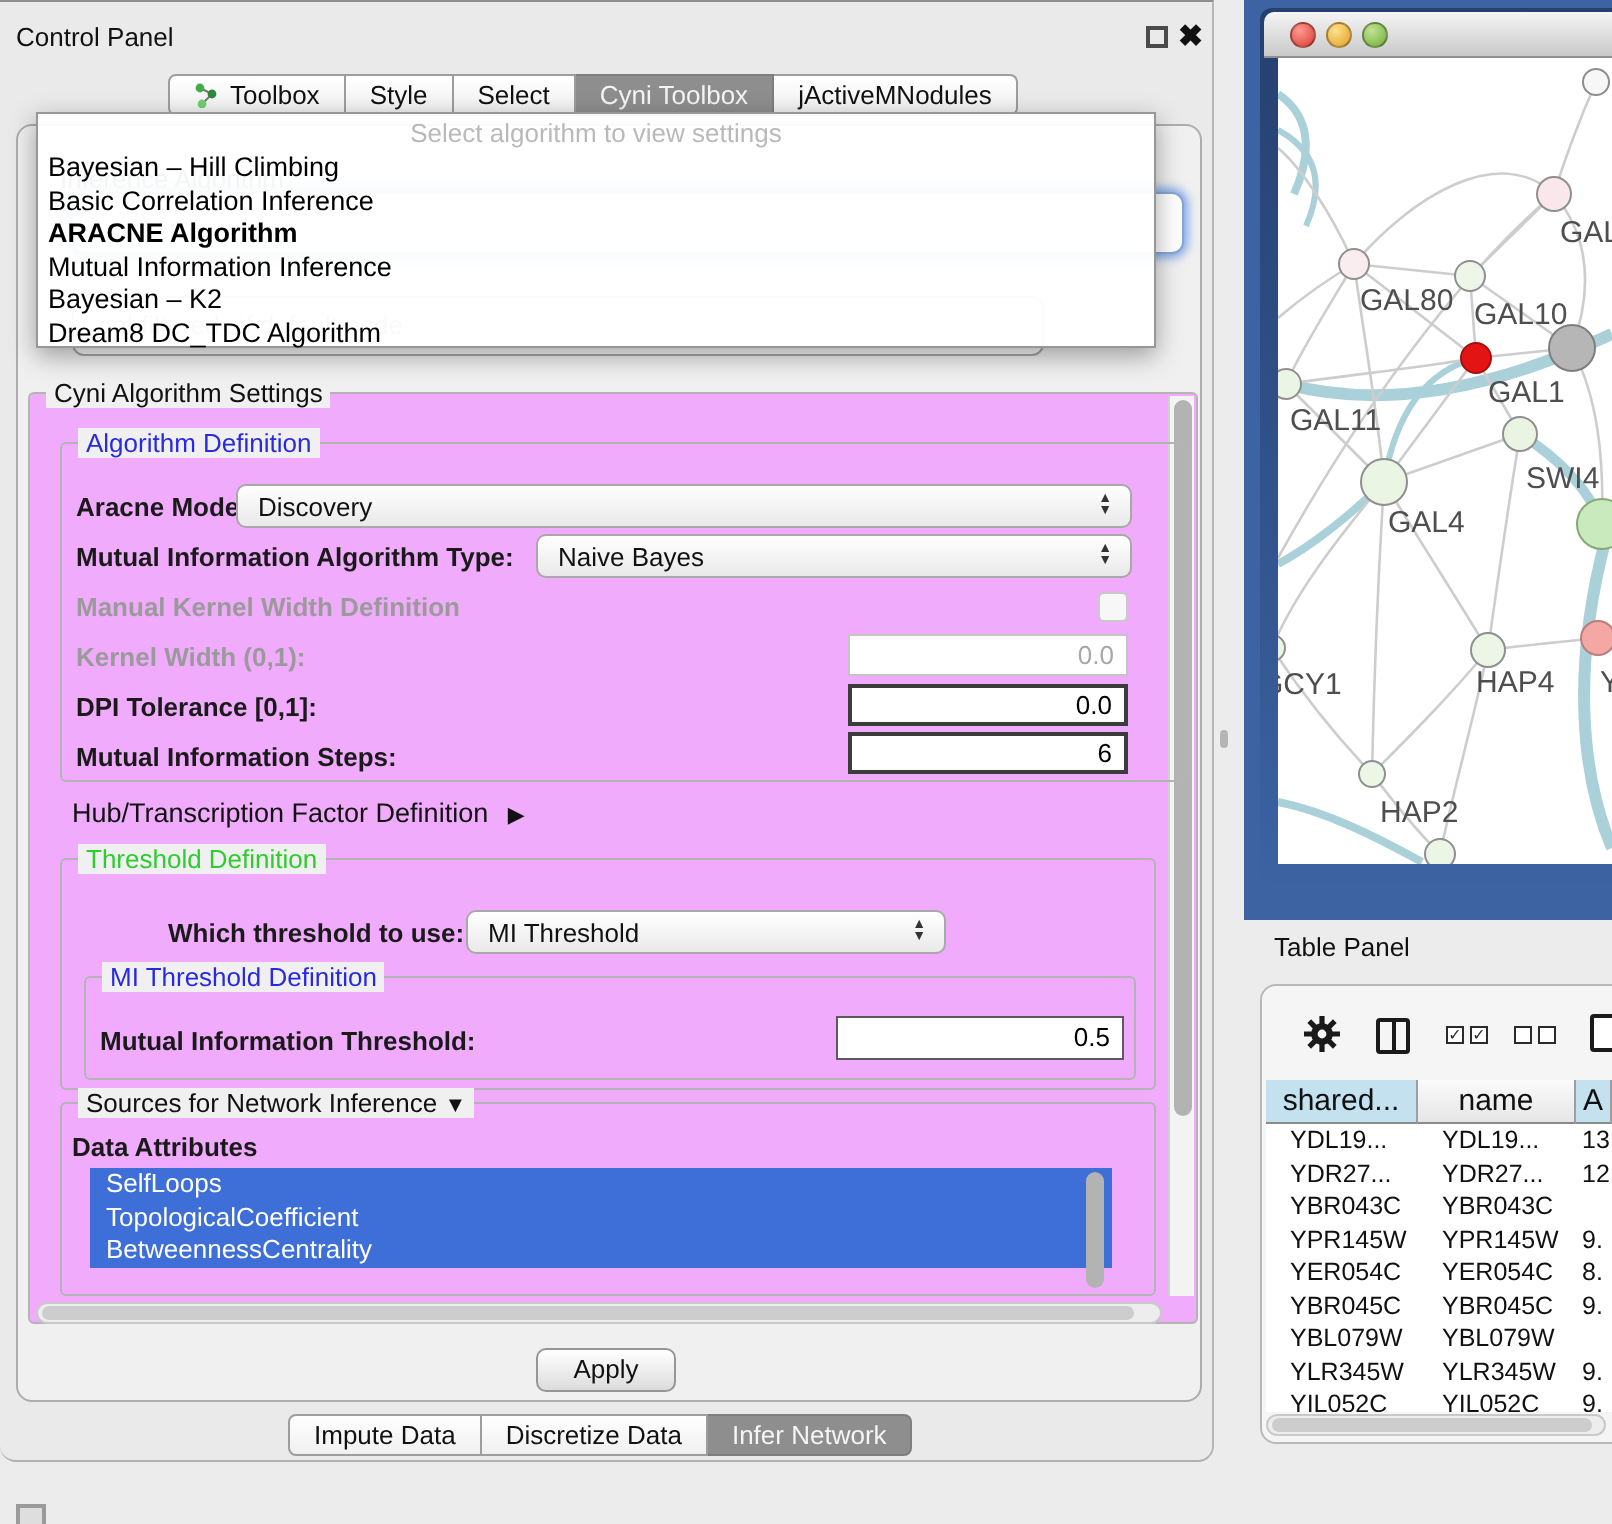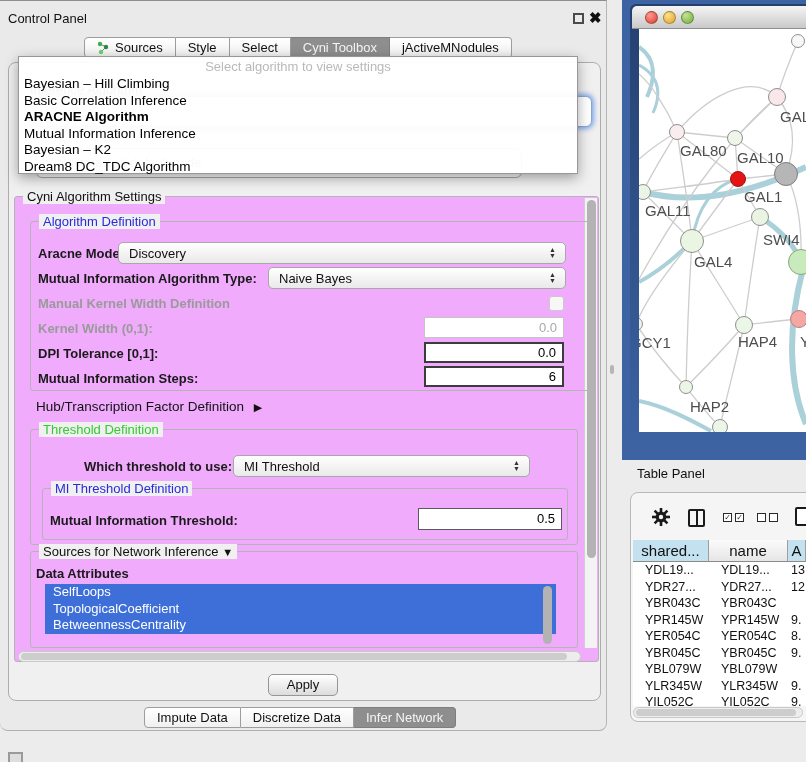--- a/index.html
+++ b/index.html
@@ -131,21 +131,21 @@
 
 <div class="abs seg" id="top-tabs">
   <div class="s">
     <svg width="13" height="13" viewBox="0 0 13 13" style="margin-right:5px">
       <line x1="3" y1="3" x2="9" y2="6" stroke="#777" stroke-width="1"></line>
       <line x1="9" y1="6" x2="4" y2="11" stroke="#777" stroke-width="1"></line>
       <circle cx="3" cy="3" r="2.2" fill="#3fae49"></circle>
         <circle cx="9" cy="6" r="2.2" fill="#2e8b3a"></circle>
         <circle cx="4" cy="11" r="2.2" fill="#6fd06f"></circle>
     </svg>
-    <span>Sources</span>
+    <span>Toolbox</span>
   </div>
   <div class="s">
       <span>Style</span>
     </div>
   <div class="s">
       <span>Select</span>
     </div>
   <div class="s sel">
       <span>Cyni Toolbox</span>
     </div>
@@ -207,21 +207,21 @@
 
 <div class="abs" style="left:36px; top:399px; font-size:13.5px; color:#111;">
   <span>Hub/Transcription Factor Definition</span>
   <span class="tri" style="margin-left:6px">▶</span>
 </div>
 
 <div class="abs fieldset" style="left:30px; top:429px; width:548px; height:116px;text-align:right;">
   <span class="legend green">Threshold Definition</span>
 </div>
 <div class="abs lbl" style="left:84px; top:459px;">Which threshold to use:</div>
-<div class="abs combo" style="left:233px; top:455px; width:297px; height:22px;">
+<div class="abs combo" style="left:233px; top:455px; width:240px; height:22px;">
   <span>MI Threshold</span>
   <span class="arrows">
       <span>▲</span>
       <span>▼</span>
     </span>
 </div>
 <div class="abs fieldset" style="left:42px; top:488px; width:526px; height:52px;">
   <span class="legend blue">MI Threshold Definition</span>
 </div>
 <div class="abs lbl" style="left:50px; top:513px;">Mutual Information Threshold:</div>

